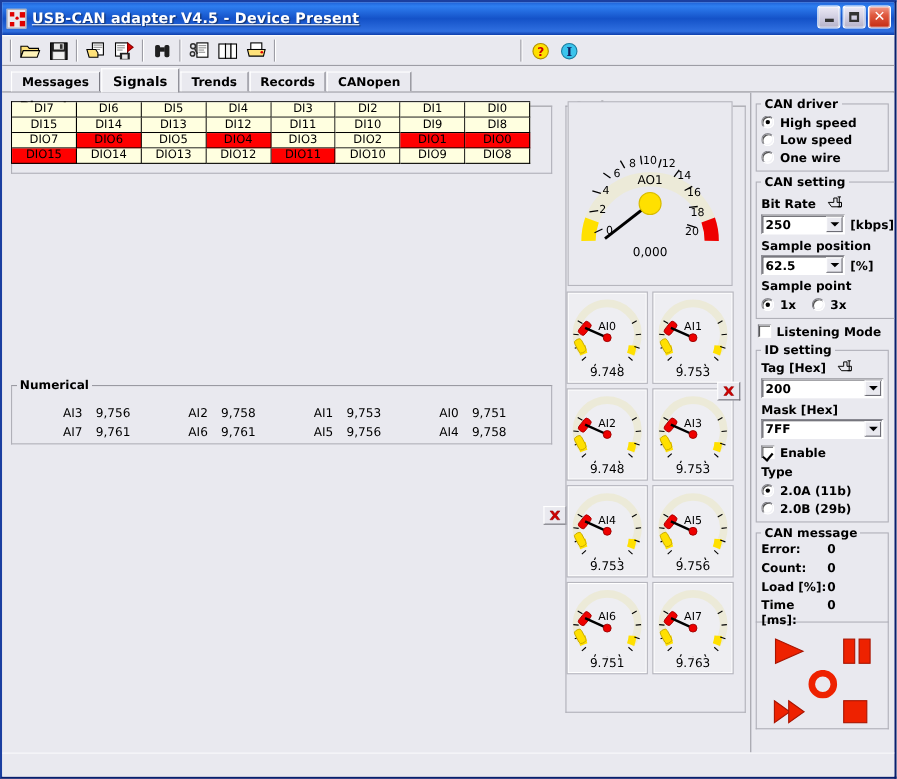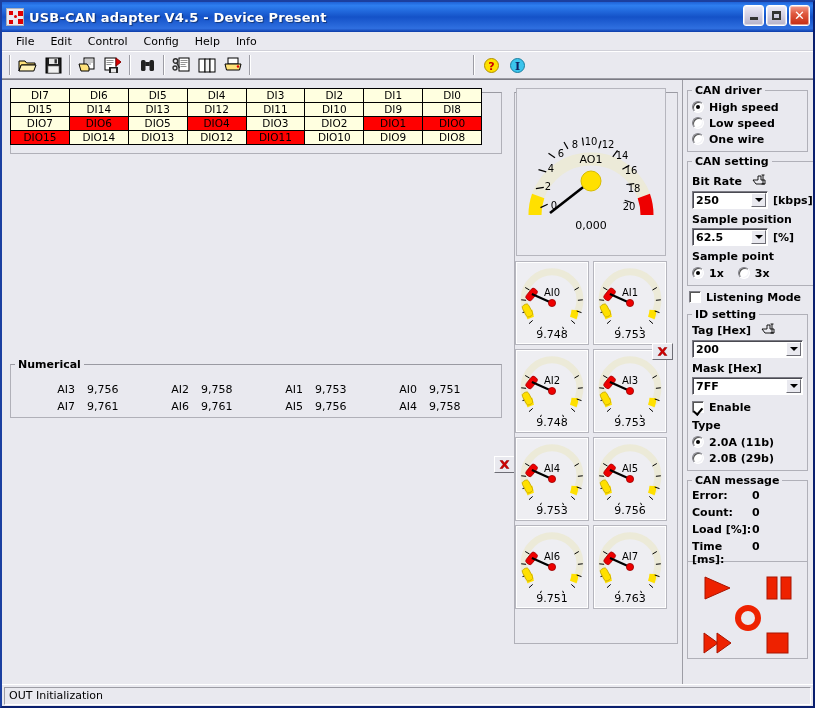--- a/index.html
+++ b/index.html
@@ -39,21 +39,21 @@
     position: absolute; background: #e00000; display: block;
   }
   #titlebar .title-icon i.d1 { left: 2px; top: 2px; width: 4px; height: 4px; }
   #titlebar .title-icon i.d2 { left: 2px; top: 11px; width: 4px; height: 4px; }
   #titlebar .title-icon i.d3 { left: 7px; top: 6px; width: 3px; height: 3px; border-radius: 50%; }
   #titlebar .title-icon i.d4 { left: 11px; top: 2px; width: 5px; height: 5px; }
   #titlebar .title-icon i.d5 { left: 11px; top: 10px; width: 5px; height: 5px; }
   #title-text {
     color: #ffffff; font-weight: bold; font-size: 13px;
     text-shadow: 1px 1px 1px rgba(0,0,0,0.45);
-    white-space: nowrap; letter-spacing: 0.2px;
+    white-space: nowrap; letter-spacing: 0.2px; text-decoration: underline;
   }
   #titlebar-buttons {
     position: absolute; right: 3px; top: 3px;
     display: flex; gap: 2px; align-items: center;
   }
   .tb-btn {
     width: 21px; height: 21px;
     border: 1px solid #ffffff;
     background: linear-gradient(to bottom, #eceaf6 0%, #cfcce0 55%, #b5b2c8 100%);
     border-radius: 3px;
@@ -175,21 +175,21 @@
     height: 14px; line-height: 13px;
     text-align: center; font-size: 10.5px;
     background: #ffffe0; color: #000;
     border-right: 1px solid #000; border-bottom: 1px solid #000;
     overflow: hidden; white-space: nowrap;
   }
   .dcell.on { background: #ff0000; color: #000; }
 
   
   #numerical-grp {
-    position: absolute; left: 8px; top: 278px;
+    position: absolute; left: 8px; top: 260px;
     width: 492px; height: 60px;
   }
   #numerical-grid {
     position: absolute; left: 30px; top: 10px; right: 4px;
     display: grid;
     grid-template-columns: repeat(4, 1fr);
     grid-auto-rows: 17px;
     font-size: 11px;
   }
   .ncell { display: flex; align-items: center; }
@@ -364,28 +364,20 @@
       <div class="tb-btn">
           <div class="glyph-min"></div>
         </div>
       <div class="tb-btn">
           <div class="glyph-max"></div>
         </div>
       <div class="tb-btn close">✕</div>
     </div>
   </div>
 
-  <div id="menubar">
-    <div class="menu-item">File</div>
-    <div class="menu-item">Edit</div>
-    <div class="menu-item">Control</div>
-    <div class="menu-item">Config</div>
-    <div class="menu-item">Help</div>
-    <div class="menu-item">Info</div>
-  </div>
 
   <div id="toolbar">
     <div class="tool-sep"></div>
 
     <div class="tool-btn">
       <svg width="19" height="17" viewBox="0 0 19 17">
         <path d="M1 4h6l1.6 2H17v2H3.2L1 14z" fill="#ffe27a" stroke="#000" stroke-width="1"></path>
         <path d="M3.2 8H18l-2.2 6H1z" fill="#fff3b8" stroke="#000" stroke-width="1"></path>
       </svg>
     </div>
@@ -471,20 +463,27 @@
     </div>
 
     <div class="tool-btn">
       <svg width="17" height="17" viewBox="0 0 17 17">
         <circle cx="8.5" cy="8.5" r="7" fill="#3bc4ec" stroke="#1a7ea0"></circle>
         <text x="8.5" y="12.5" font-size="11" font-weight="bold" fill="#102060" text-anchor="middle" font-family="DejaVu Serif, serif">I</text>
       </svg>
     </div>
   </div>
 
+  <div id="tabstrip">
+    <div class="tab">Messages</div>
+    <div class="tab active">Signals</div>
+    <div class="tab">Trends</div>
+    <div class="tab">Records</div>
+    <div class="tab">CANopen</div>
+  </div>
 
   <div id="client">
 
     <div id="page-area">
 
       <div id="left-col">
 
         <fieldset class="grp" id="discrete-grp">
           <legend>Discrete</legend>
         </fieldset>
@@ -971,15 +970,14 @@
             <svg width="28" height="24" viewBox="0 0 28 24">
               <rect x="3" y="2" width="21" height="20" fill="#ee2200" stroke="#a81400"></rect>
             </svg>
           </div>
         </div>
       </div>
     </div>
   </div>
 
   <div id="statusbar">
-    <div class="status-pane" id="status-right">OUT Initialization</div>
   </div>
 </div>
 
 </body></html>

